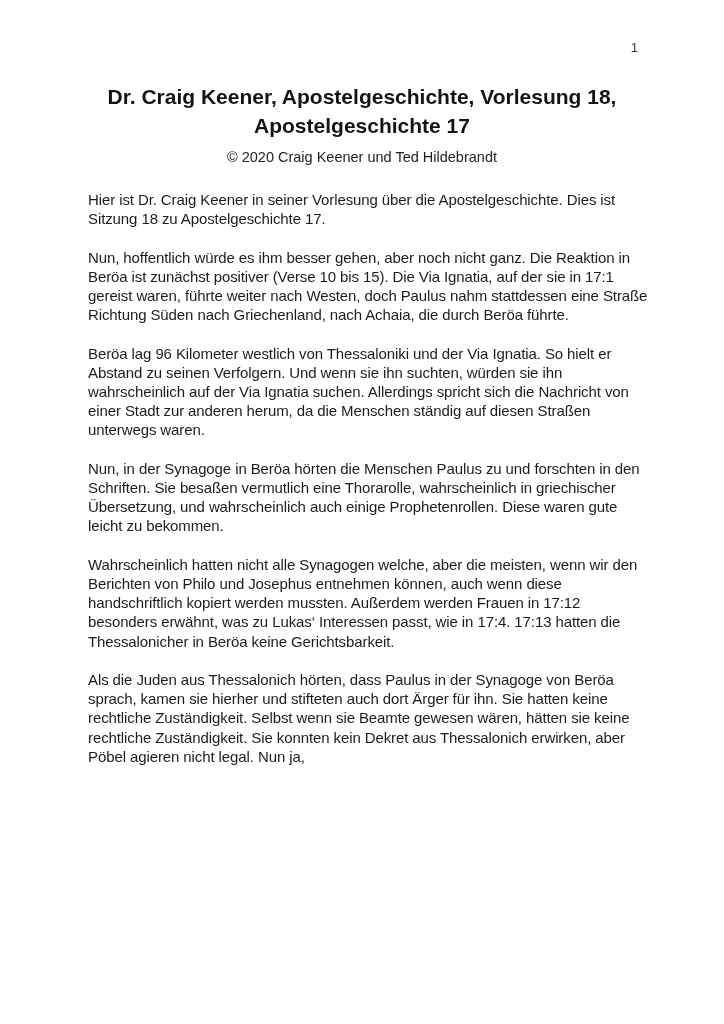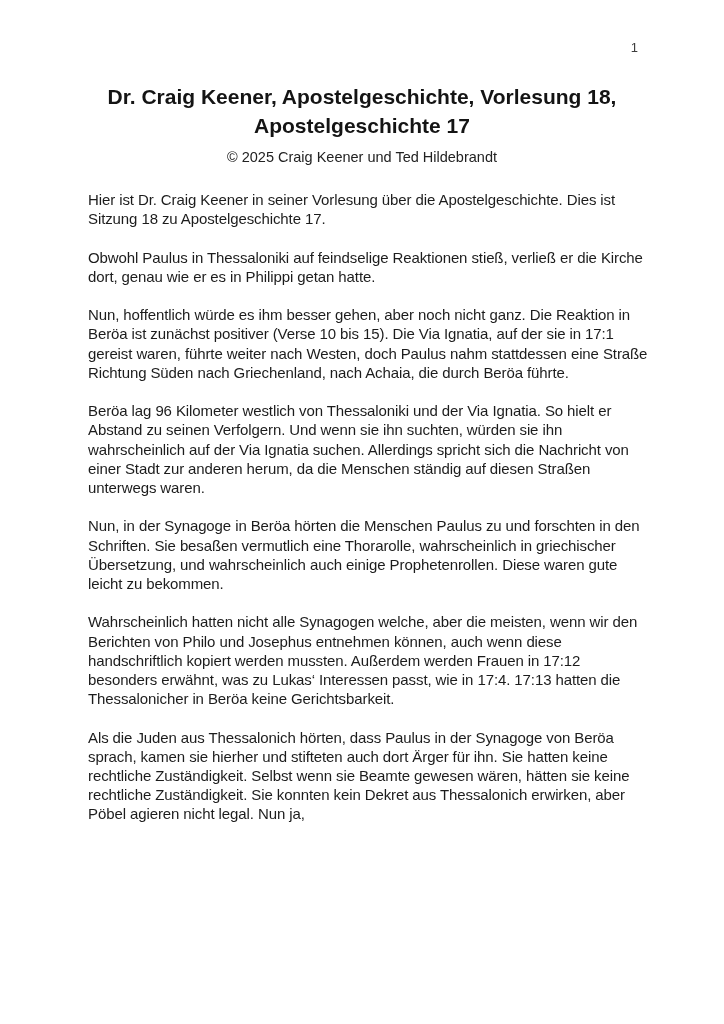--- a/index.html
+++ b/index.html
@@ -57,27 +57,25 @@
 </style>
 </head>
 <body>
 
 <div class="page">
   <div class="page-number">1</div>
 
   <h1 class="doc-title">Dr. Craig Keener, Apostelgeschichte, Vorlesung 18,
 Apostelgeschichte 17</h1>
 
-  <div class="copyright">© 2025 Craig Keener und Ted Hildebrandt</div>
+  <div class="copyright">© 2020 Craig Keener und Ted Hildebrandt</div>
 
   <div class="doc-body">
     <p>Hier ist Dr. Craig Keener in seiner Vorlesung über die Apostelgeschichte. Dies ist
 Sitzung 18 zu Apostelgeschichte 17.</p>
-    <p>Obwohl Paulus in Thessaloniki auf feindselige Reaktionen stieß, verließ er die Kirche
-dort, genau wie er es in Philippi getan hatte.</p>
     <p>Nun, hoffentlich würde es ihm besser gehen, aber noch nicht ganz. Die Reaktion in
 Beröa ist zunächst positiver (Verse 10 bis 15). Die Via Ignatia, auf der sie in 17:1
 gereist waren, führte weiter nach Westen, doch Paulus nahm stattdessen eine Straße
 Richtung Süden nach Griechenland, nach Achaia, die durch Beröa führte.</p>
     <p>Beröa lag 96 Kilometer westlich von Thessaloniki und der Via Ignatia. So hielt er
 Abstand zu seinen Verfolgern. Und wenn sie ihn suchten, würden sie ihn
 wahrscheinlich auf der Via Ignatia suchen. Allerdings spricht sich die Nachricht von
 einer Stadt zur anderen herum, da die Menschen ständig auf diesen Straßen
 unterwegs waren.</p>
     <p>Nun, in der Synagoge in Beröa hörten die Menschen Paulus zu und forschten in den

